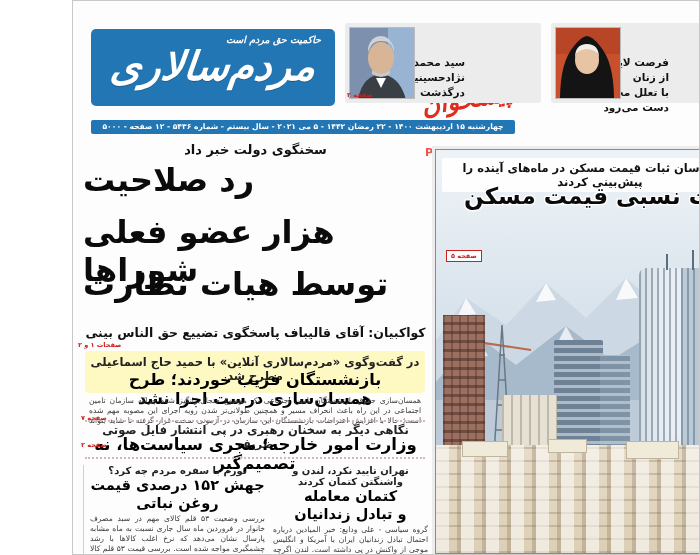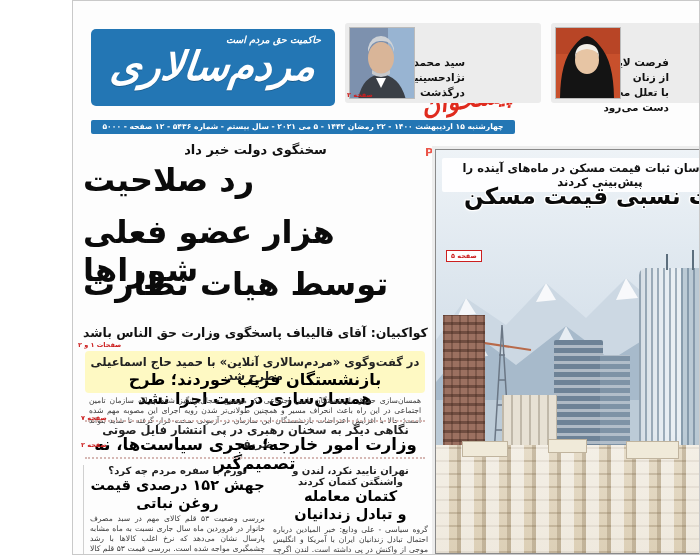--- a/index.html
+++ b/index.html
@@ -118,21 +118,21 @@
         <path d="M21 30 Q21 16 33 16 Q45 16 45 30 Q45 22 33 21 Q21 22 21 30 Z" fill="#f2efe8"></path>
       </svg>
     </div>
     <span class="pref">صفحه ۶</span>
   </div>
 
   <div id="lead-kicker" class="abs">سخنگوی دولت خبر داد</div>
   <div class="abs lead-h" style="top:160px">رد صلاحیت</div>
   <div class="abs lead-h" style="top:212px">هزار عضو فعلی شوراها</div>
   <div class="abs lead-h" style="top:264px">توسط هیات نظارت</div>
-  <div id="lead-sub" class="abs">کواکبیان: آقای قالیباف پاسخگوی وزارت حق الناس باشد</div>
+  <div id="lead-sub" class="abs">کواکبیان: آقای قالیباف پاسخگوی تضییع حق الناس بینی</div>
   <span id="lead-ref" class="abs pref">صفحات ۱ و ۲</span>
 
   <div id="panel" class="abs">
     <div class="k">در گفت‌وگوی «مردم‌سالاری آنلاین» با حمید حاج اسماعیلی مطرح شد</div>
     <div class="h">بازنشستگان فریب خوردند؛ طرح همسان‌سازی درست اجرا نشد</div>
   </div>
   <div id="pension-body" class="abs bodytxt">همسان‌سازی حقوق بازنشستگان تامین اجتماعی یک موضوع جنجال‌برانگیز شده چراکه سازمان تامین اجتماعی در این راه باعث انحراف مسیر و همچنین طولانی‌تر شدن رویه اجرای این مصوبه مهم شده است؛ حالا با افزایش اعتراضات بازنشستگان این سازمان در آزمونی سخت قرار گرفته تا شاید بتواند اشتباهات گذشته را جبران و این طرح را به درستی اجرا کند.</div>
   <span id="pension-ref" class="abs pref">صفحه ۷</span>
 
   <div class="abs dotsep" style="top:419px"></div>

